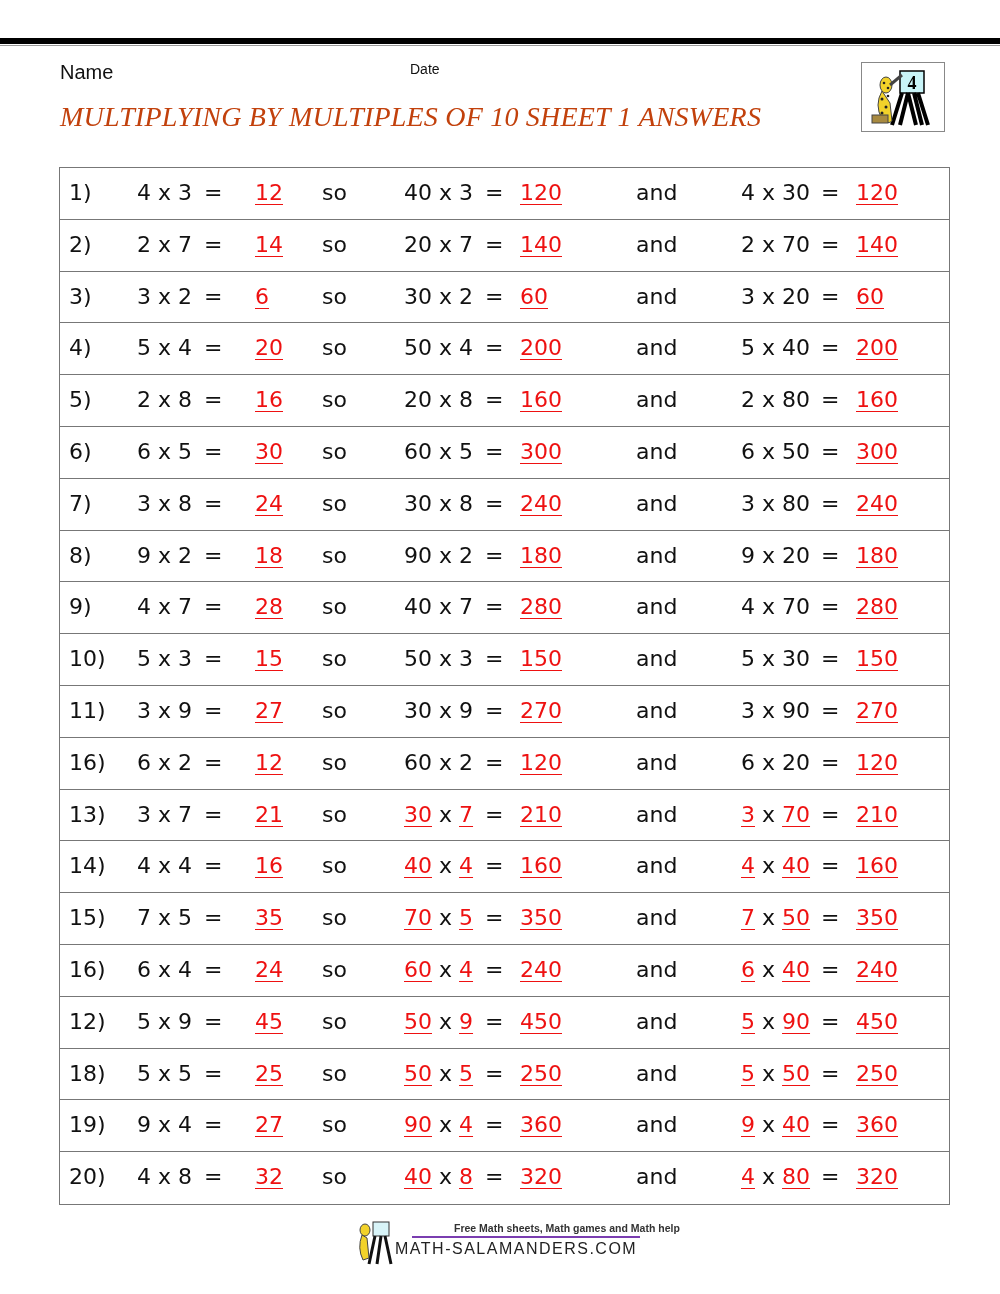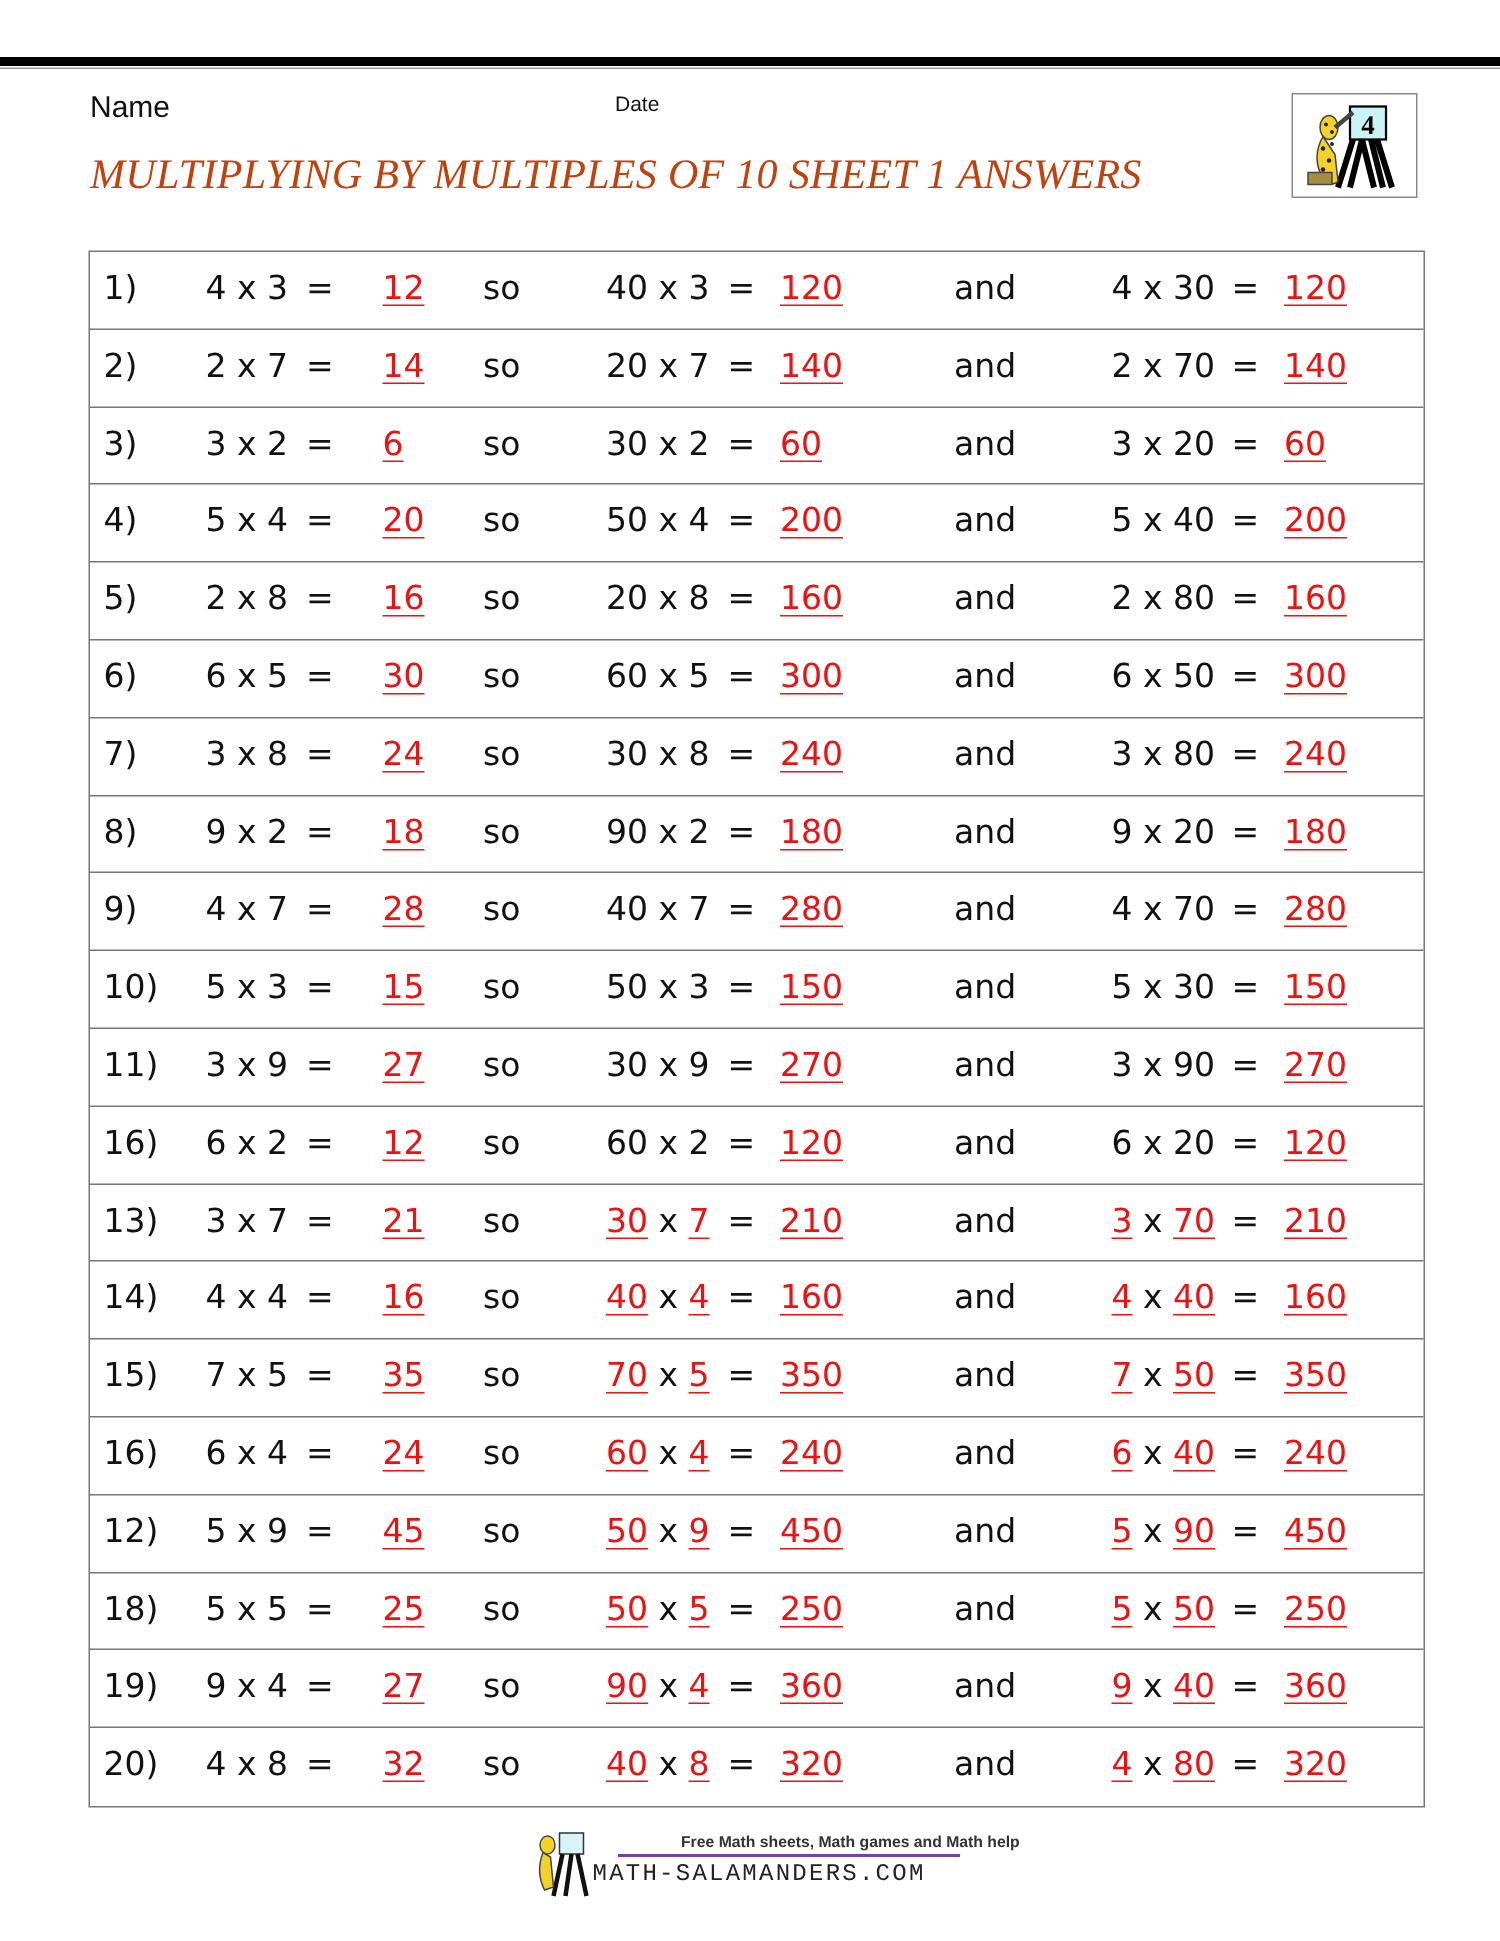--- a/index.html
+++ b/index.html
@@ -30,21 +30,21 @@
   .and { left: 576px; }
   .e3 { left: 681px; }
   .eq3 { left: 761px; }
   .a3 { left: 796px; }
   .ans { color: #ee1111; text-decoration: underline; text-decoration-thickness: 1px; text-underline-offset: 4px; }
   .footer { position: absolute; left: 355px; top: 1220px; width: 290px; height: 45px; }
   .footer-text { position: absolute; left: 58px; top: 2px; font-size: 10.5px; font-weight: bold;
                  color: #333; font-family: "Liberation Sans", sans-serif; white-space: nowrap; margin-left: 41px; }
   .footer-line { position: absolute; left: 57px; top: 16px; width: 228px; height: 2px; background: #7a3db0; }
   .footer-brand { position: absolute; left: 40px; top: 20px; font-size: 16px; letter-spacing: 1.5px;
-                  color: #222; font-family: Liberation Mono, monospace; white-space: nowrap; }
+                  color: #222; font-family: Liberation Sans, sans-serif; white-space: nowrap; }
 </style>
 </head>
 <body>
 
 <div class="topbar"></div>
 <div class="topbar2"></div>
 
 <div class="name-label">Name</div>
 <div class="date-label">Date</div>
 <div class="title">MULTIPLYING BY MULTIPLES OF 10 SHEET 1 ANSWERS</div>

